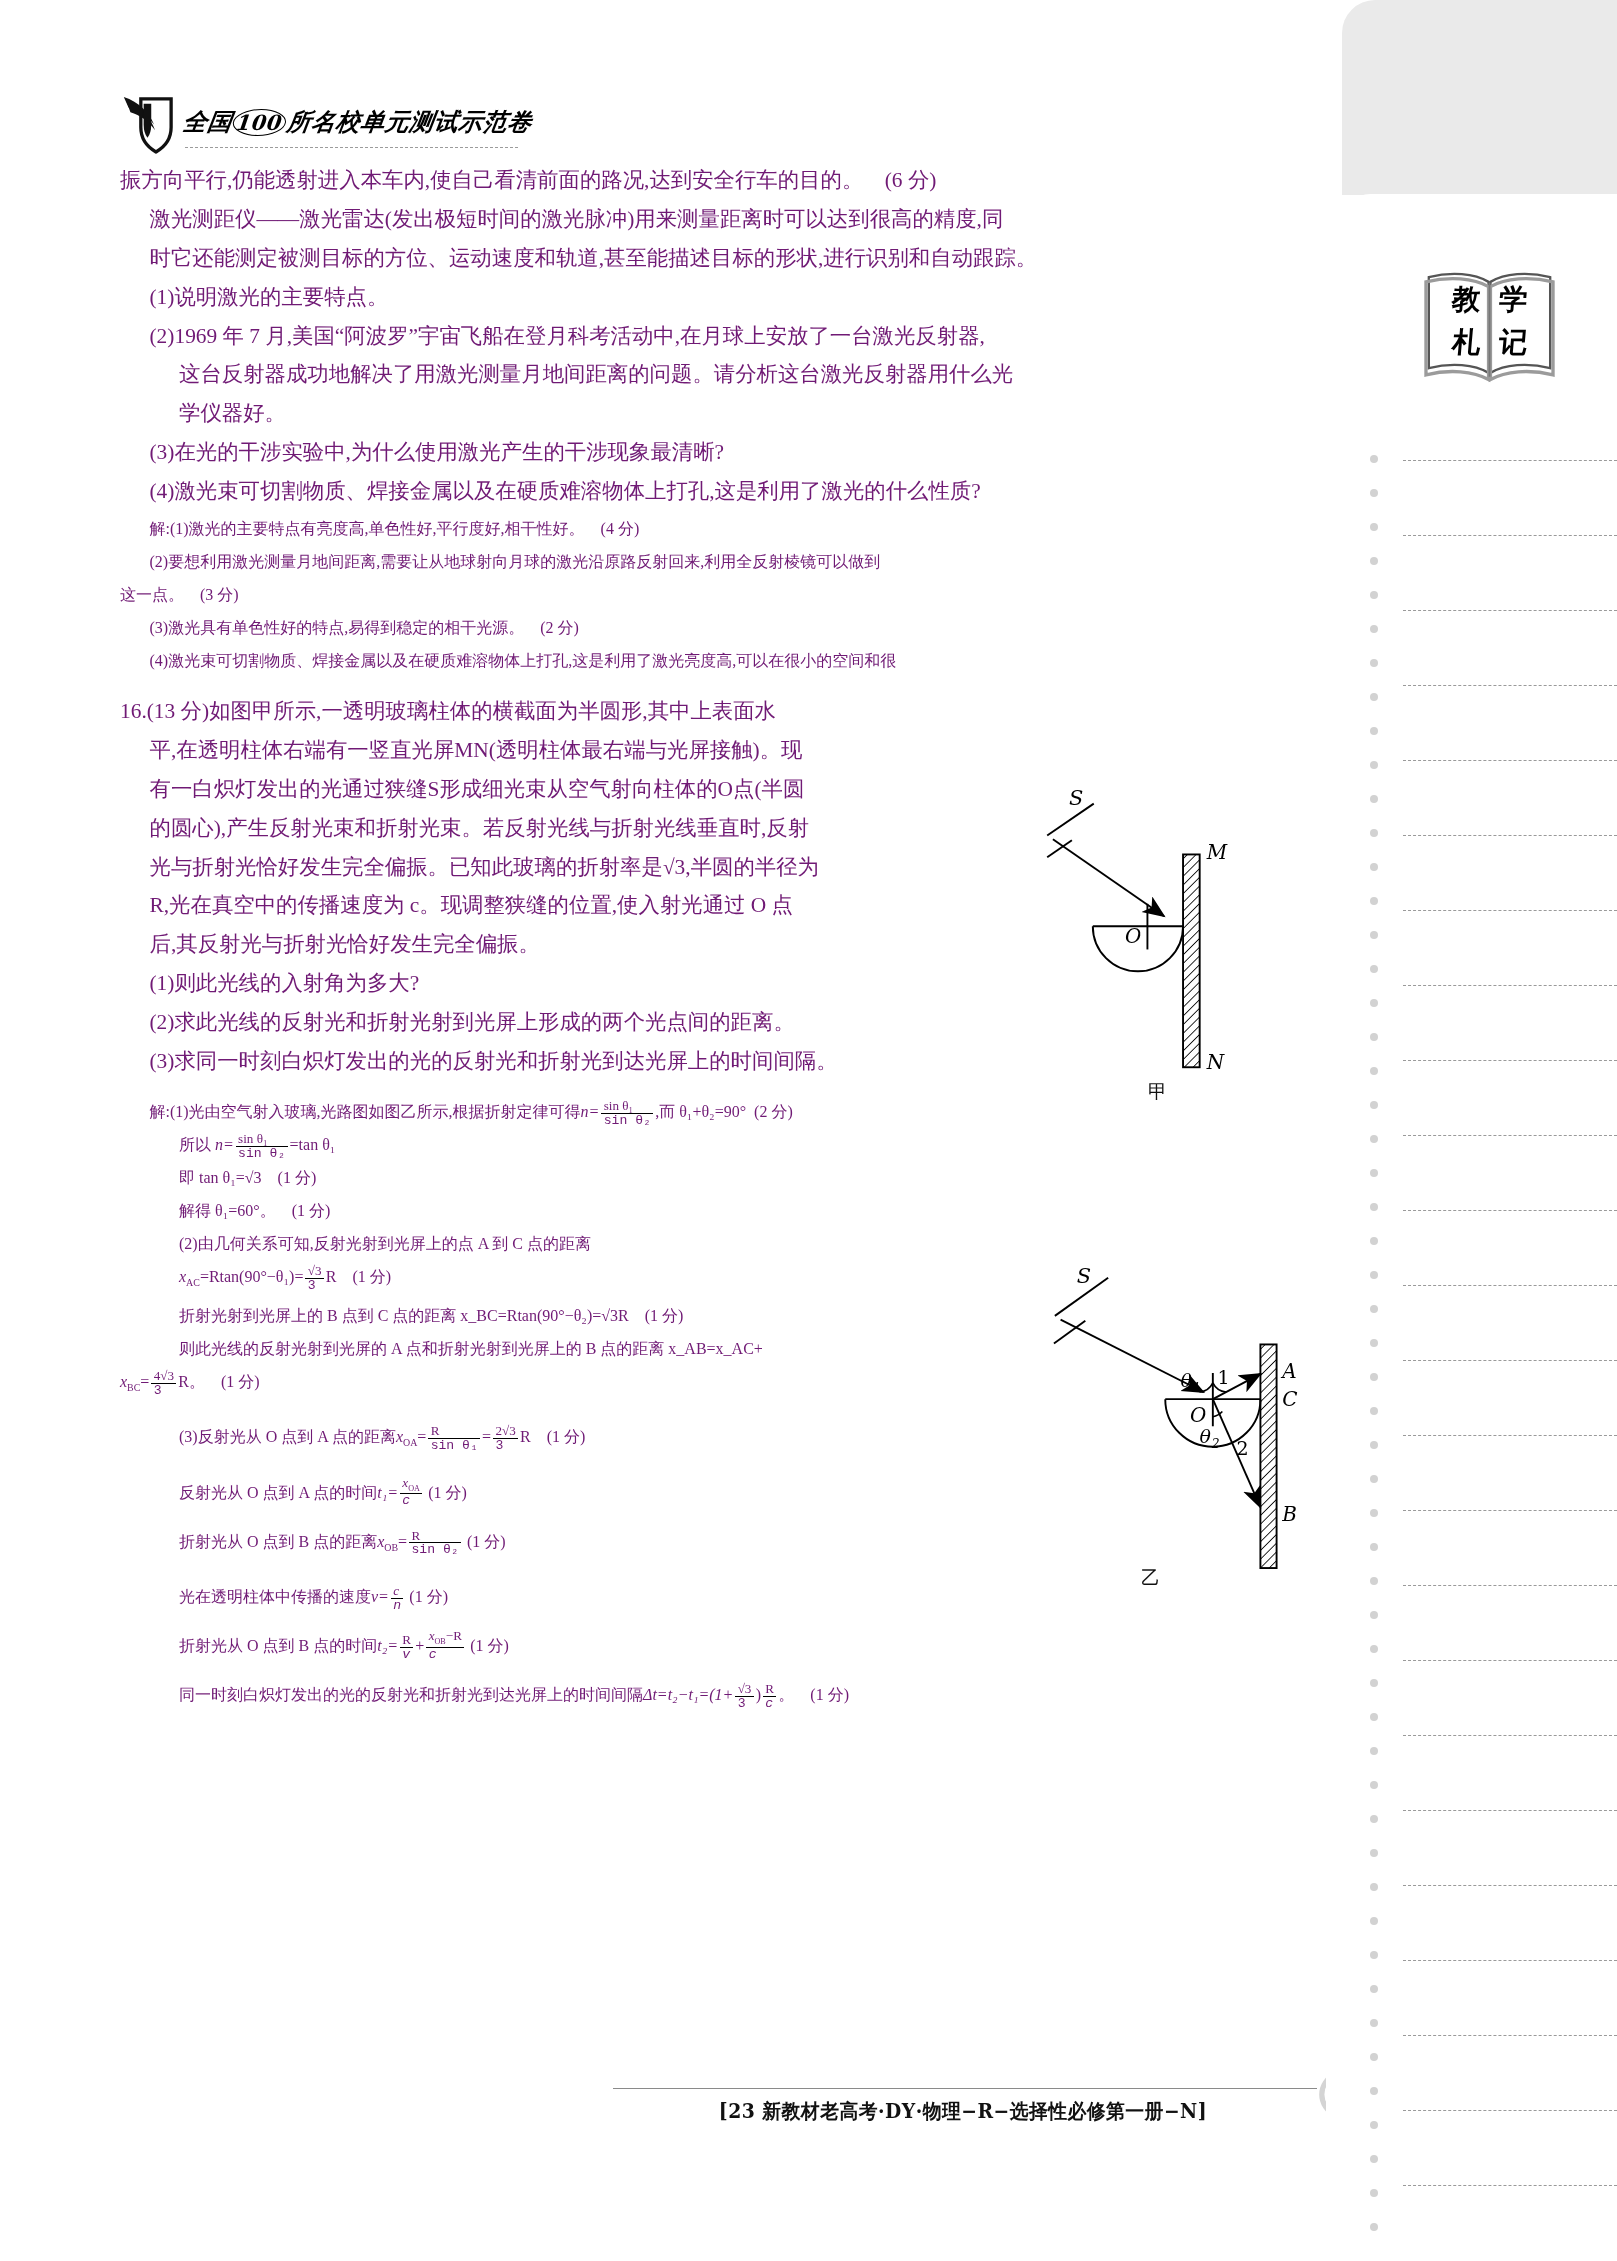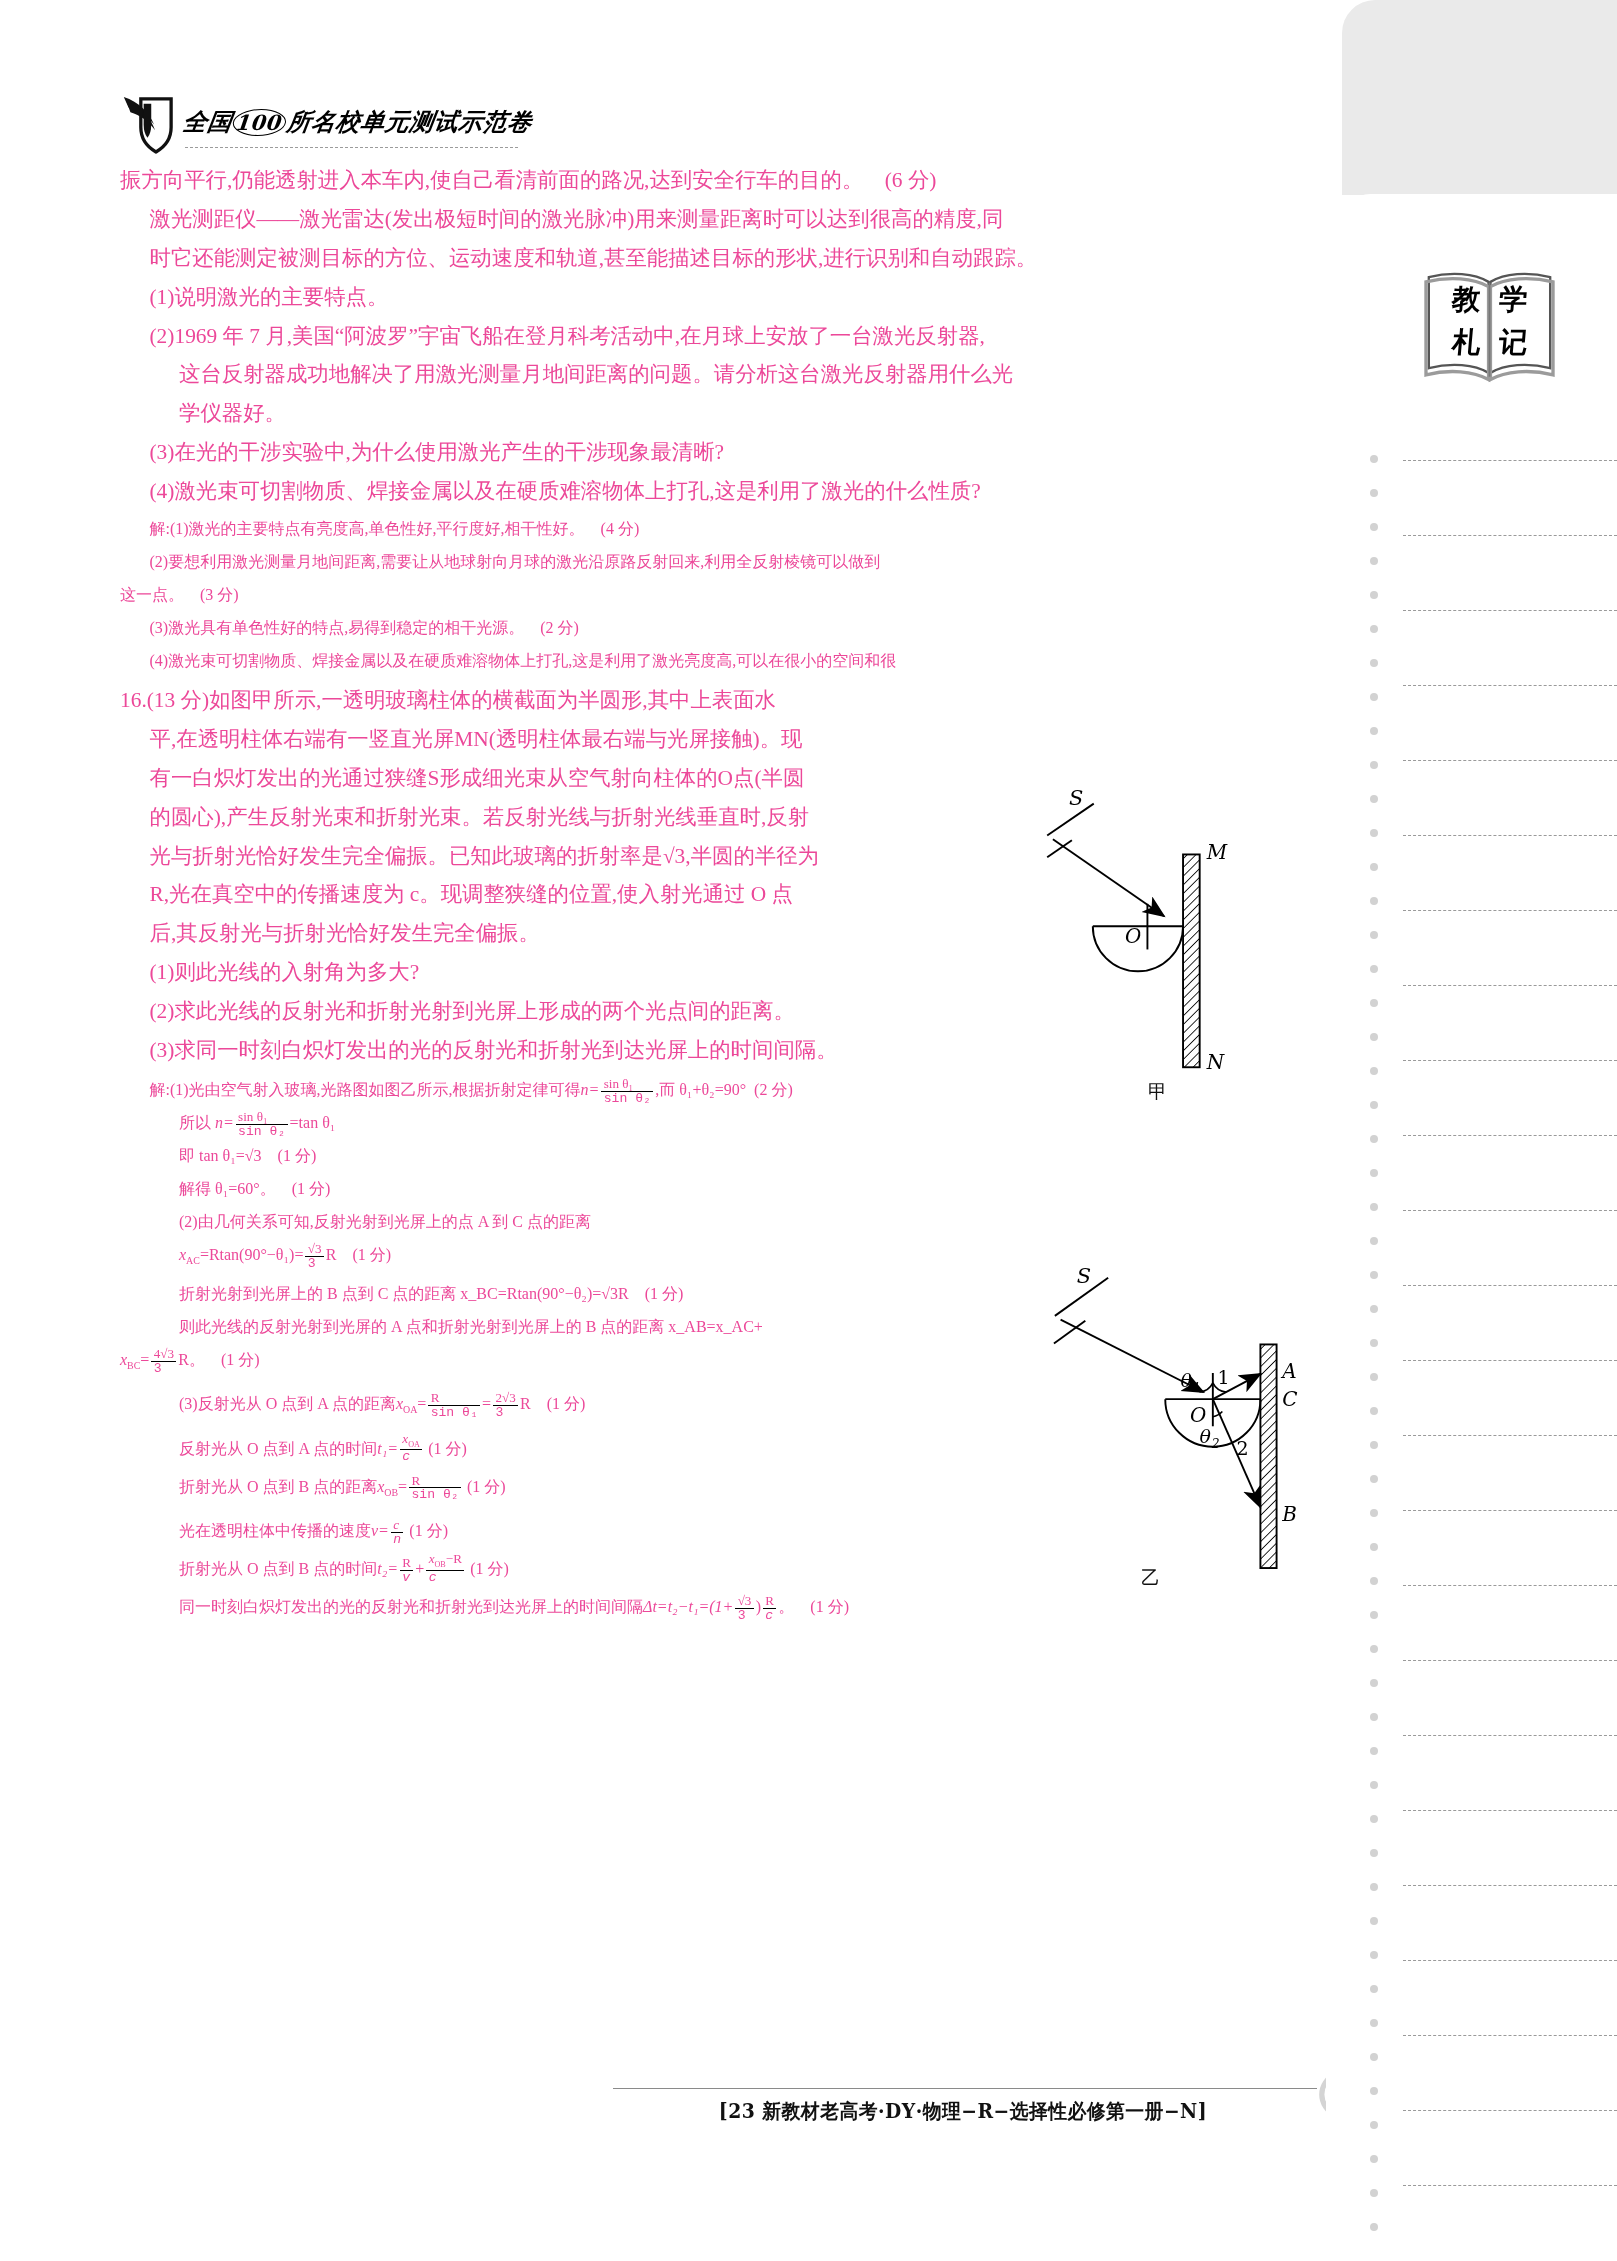--- a/index.html
+++ b/index.html
@@ -104,31 +104,31 @@
   
   .doc{
     position:absolute;
     left:120px; top:162px;
     width:1170px;
   }
   .line{
     font-family:"Liberation Serif","DejaVu Serif",serif;
     font-size:21.4px;
     line-height:36px;
-    color:#ec4899;
+    color:#701a75;
     white-space:nowrap;
   }
   .blk{ margin-bottom:2.9px; }
   .indent2{ padding-left:29.5px; }
   .indent3{ padding-left:59px; }
   .small{
     font-size:16px;
     line-height:33px;
   }
-  .sp-top{ margin-top:5px; }
+  .sp-top{ margin-top:16px; }
 
   .ital{ font-style:italic; font-family:"Liberation Serif",serif; }
 
   
   .frac{
     display:inline-block;
     vertical-align:-0.52em;
     text-align:left;
     line-height:1.05;
     margin:0 1.9px;

